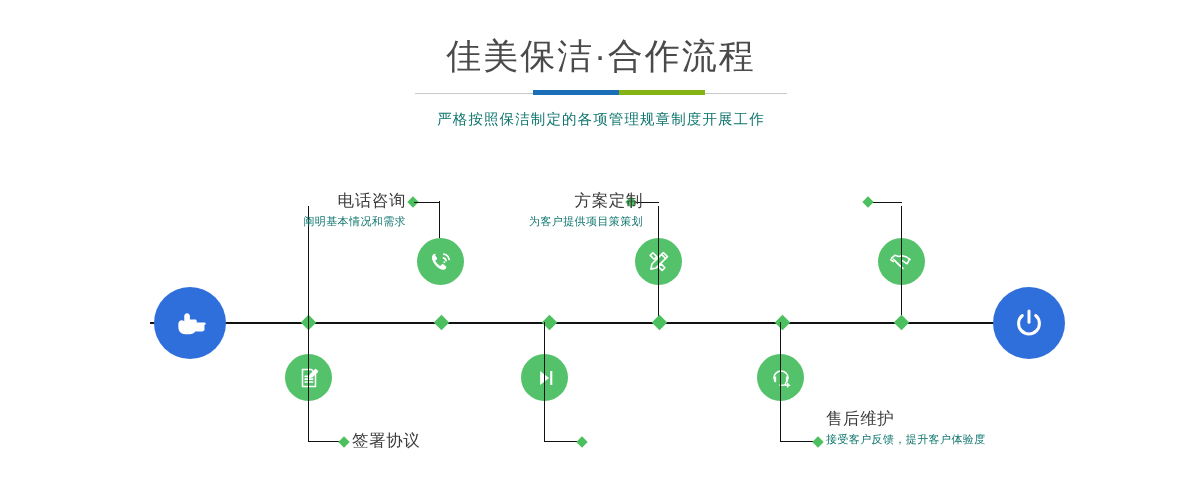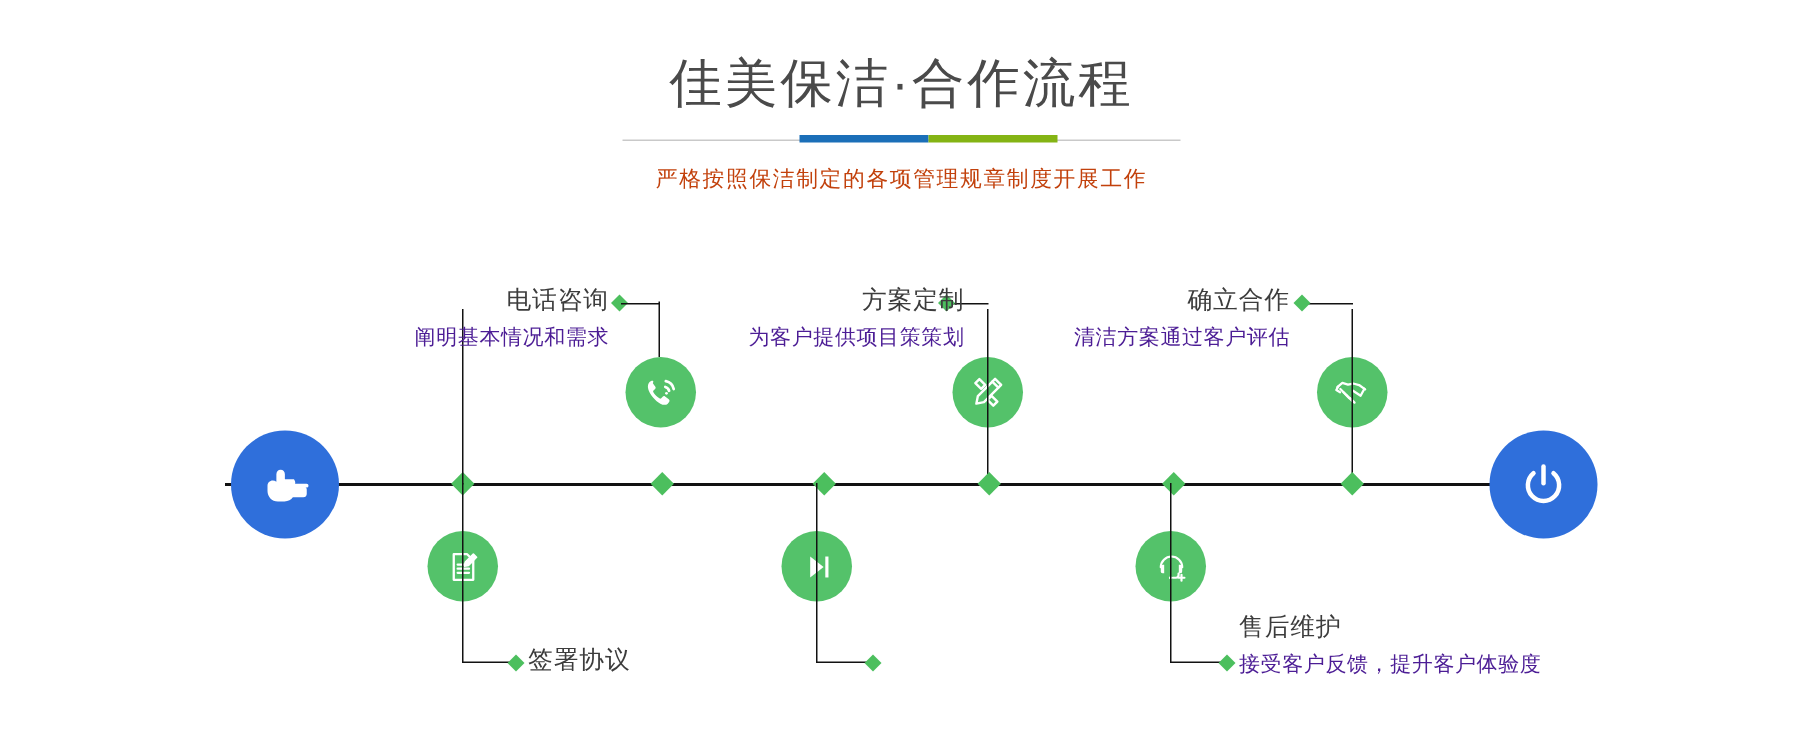--- a/index.html
+++ b/index.html
@@ -47,21 +47,21 @@
   .divider-seg {
     position: absolute;
     top: 2px;
     height: 5px;
   }
   .divider-seg.blue  { left: 118px; width: 86px; background: #1b6fb8; }
   .divider-seg.green { left: 204px; width: 86px; background: #84b414; }
 
   .header-sub {
     font-size: 14.5px;
-    color: #c2410c;
+    color: #0f766e;
     letter-spacing: 1.1px;
     margin-top: 10px;
   }
 
   
   .flow {
     position: absolute;
     top: 0; left: 0;
     width: 1202px;
     height: 402px;
@@ -135,22 +135,22 @@
     position: absolute;
     white-space: nowrap;
   }
   .label .ttl {
     font-size: 16.5px;
     color: #3c3c3c;
     letter-spacing: .6px;
     line-height: 1.25;
   }
   .label .sub {
-    font-size: 14px;
-    color: #4c1d95;
+    font-size: 11px;
+    color: #0f766e;
     letter-spacing: .4px;
     line-height: 1.45;
     margin-top: 3px;
   }
   .label.right-align { text-align: right; }
   .label.left-align  { text-align: left; }
 </style>
 </head>
 <body>
 
@@ -270,24 +270,20 @@
         <path d="M11.6 18.4l4.2 4.2"></path>
         <path d="M14.4 20.8l3.4 3.4"></path>
         <path d="M25.6 13.2l-3.0 5.6-6.0-4.0"></path>
         <path d="M5.0 11.4l-1.6 2.8 3.0 1.8"></path>
       </svg>
     </span>
   </div>
   <div class="vline" style="left:901px; top:206px; height:117px;"></div>
   <div class="hline" style="left:870px; top:201.5px; width:32px;"></div>
   <div class="diamond sm" style="left:864px; top:198px;"></div>
-  <div class="label right-align" style="left:602px; top:190px; width:258px;">
-    <div class="ttl">确立合作</div>
-    <div class="sub">清洁方案通过客户评估</div>
-  </div>
 
   <div class="diamond" style="left:896px; top:317px;"></div>
   <div class="node" style="left:757px; top:354px;">
     <span>
       <svg width="26" height="26" viewBox="0 0 32 32" fill="none" stroke="#ffffff" stroke-width="1.8" stroke-linejoin="round" stroke-linecap="round">
         <path d="M7.2 16.2a8.8 8.8 0 0 1 17.6 0"></path>
         <path d="M7.2 16.0v3.4a1.8 1.8 0 0 0 1.8 1.8h1.0v-7.0h-1.0a1.8 1.8 0 0 0-1.8 1.8z" fill="#ffffff" stroke="none"></path>
         <path d="M24.8 16.0v3.4a1.8 1.8 0 0 1-1.8 1.8h-1.0v-7.0h1.0a1.8 1.8 0 0 1 1.8 1.8z" fill="#ffffff" stroke="none"></path>
         <path d="M21.8 21.4v1.2c0 1.2-1.0 2.2-2.2 2.2h-2.4"></path>
         <circle cx="15.2" cy="24.8" r="1.3" fill="#ffffff" stroke="none"></circle>

